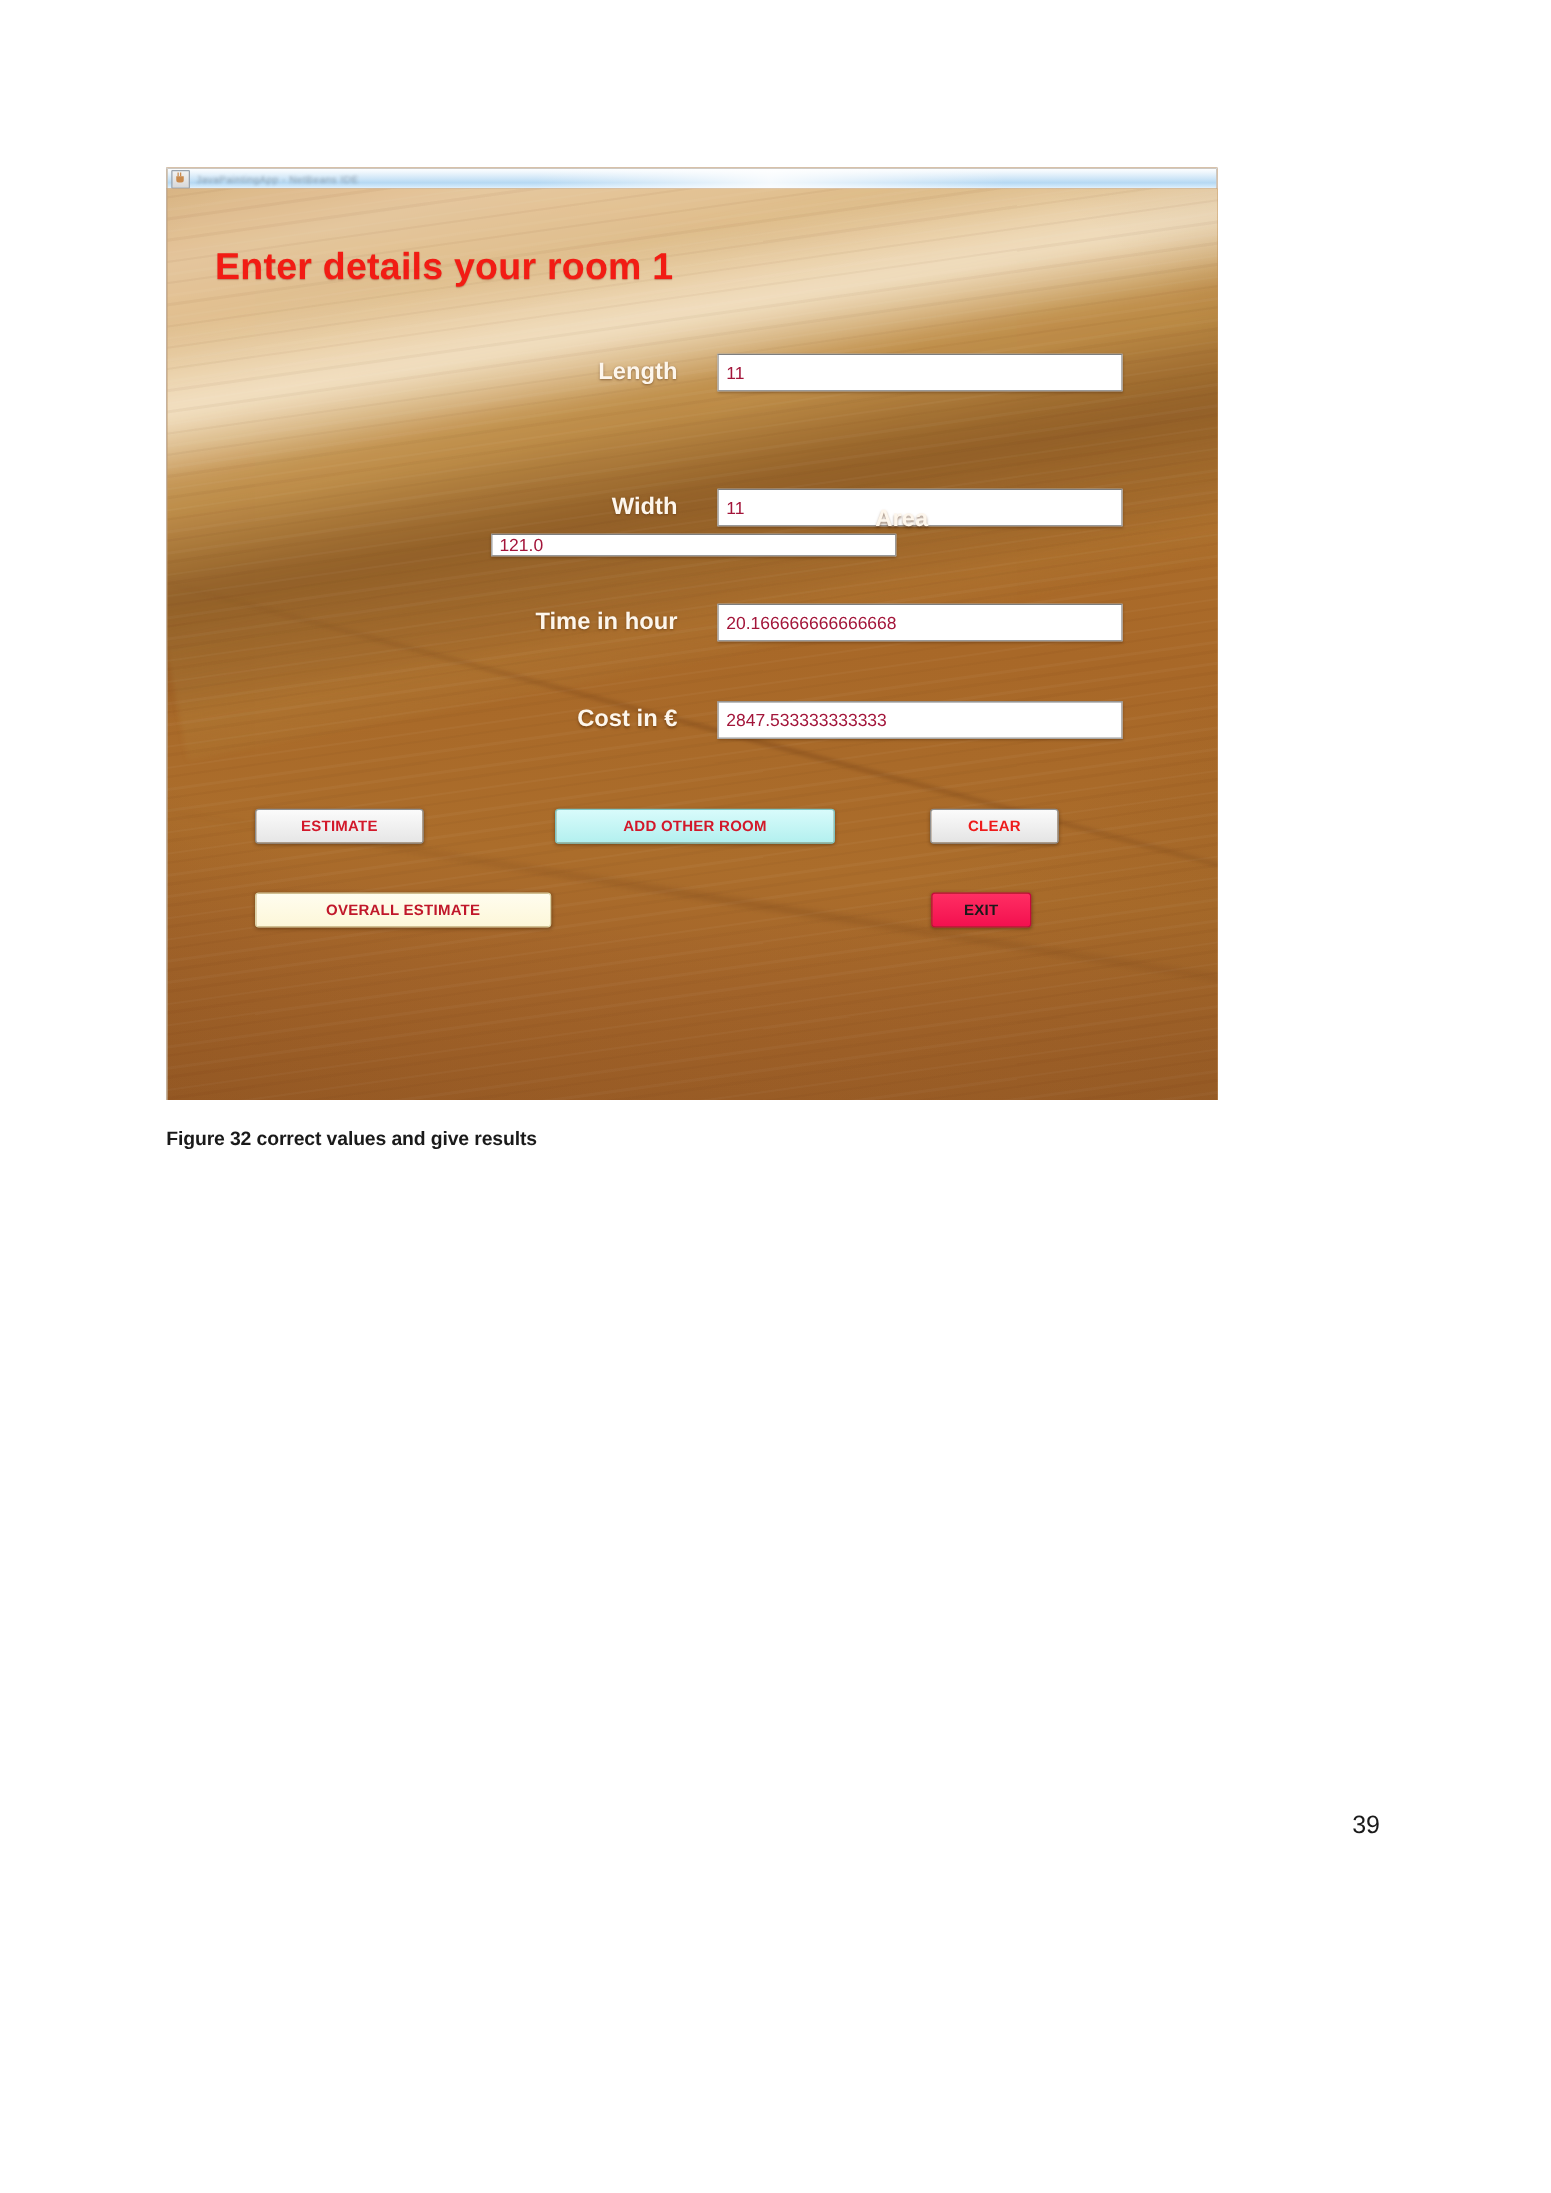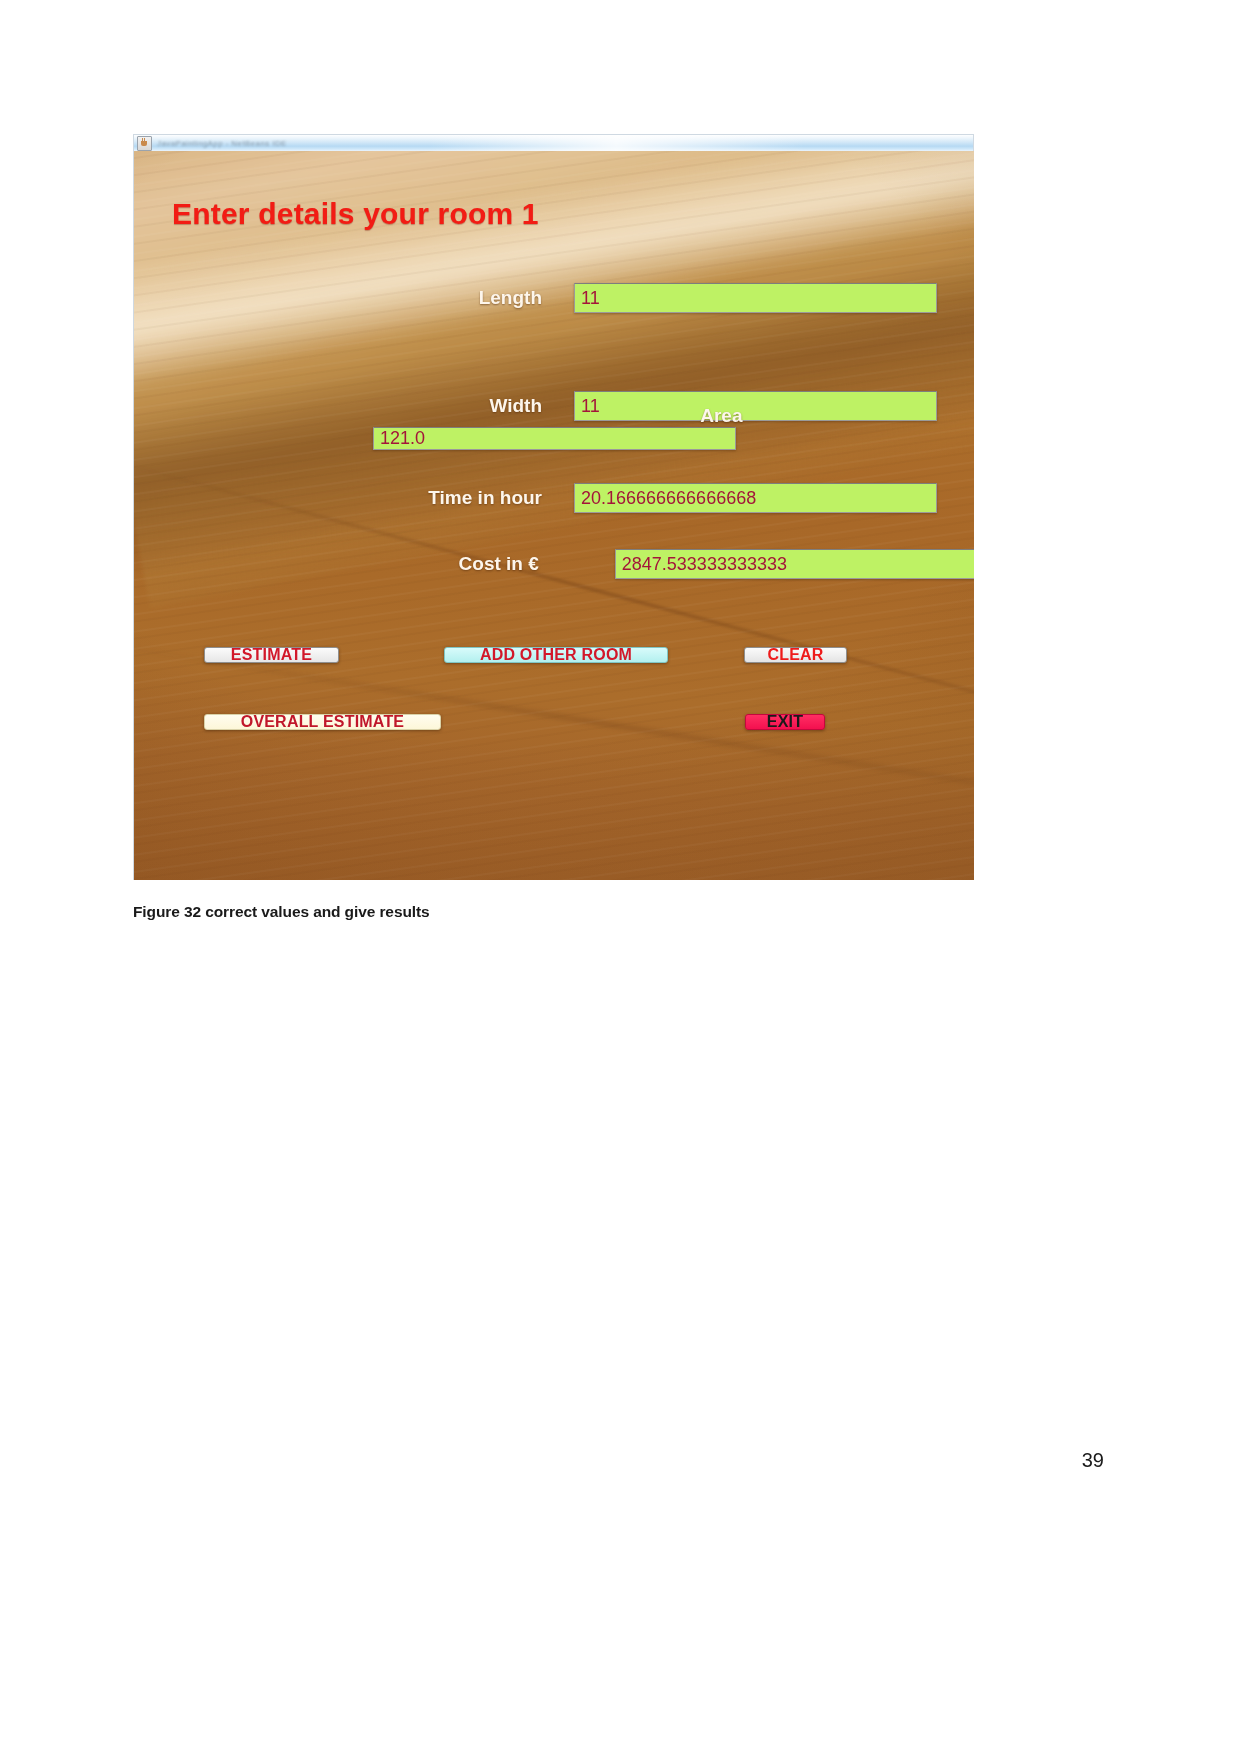--- a/index.html
+++ b/index.html
@@ -258,43 +258,43 @@
     text-align: right;
     padding-right: 32px;
     box-sizing: border-box;
     font-size: 19px;
     font-weight: bold;
     color: #fdf6ec;
     white-space: nowrap;
     text-shadow: 0 1px 2px rgba(80,40,10,.55);
   }
   .field-input {
-    width: 363px;
+    width: 324px;
     height: 30px;
     box-sizing: border-box;
-    background: #bef264;
+    background: #ffffff;
     border: 1px solid #9a9a9a;
     border-top-color: #7e7e7e;
     display: flex;
     align-items: center;
     padding-left: 6px;
-    font-size: 18px;
+    font-size: 14px;
     color: #a3153a;
     white-space: nowrap;
     box-shadow: 0 1px 2px rgba(60,30,5,.35);
   }
 
   .btn {
     position: absolute;
-    height: 16px;
+    height: 28px;
     box-sizing: border-box;
     display: flex;
     align-items: center;
     justify-content: center;
-    font-size: 16px;
+    font-size: 12px;
     font-weight: bold;
     letter-spacing: .2px;
     white-space: nowrap;
     border: 1px solid #8f8f8f;
     border-radius: 3px;
     box-shadow: 0 1px 3px rgba(50,24,4,.45);
     cursor: default;
   }
   .btn-estimate {
     left: 70px;
@@ -394,21 +394,21 @@
         <div class="field-row" style="top:254px;flex-direction:column;">
           <div class="field-label">Area</div>
           <div class="field-input">121.0</div>
         </div>
 
         <div class="field-row" style="top:332px;">
           <div class="field-label">Time in hour</div>
           <div class="field-input">20.166666666666668</div>
         </div>
 
-        <div class="field-row" style="top:398px;gap:44px;">
+        <div class="field-row" style="top:410px;">
           <div class="field-label">Cost in €</div>
           <div class="field-input">2847.533333333333</div>
         </div>
 
         <div class="btn btn-estimate">ESTIMATE</div>
 
         <div class="btn btn-add-room">ADD OTHER ROOM</div>
 
         <div class="btn btn-clear">CLEAR</div>
 

